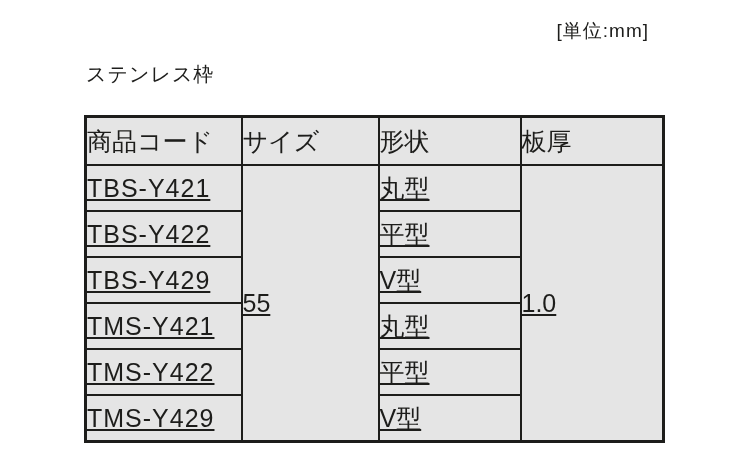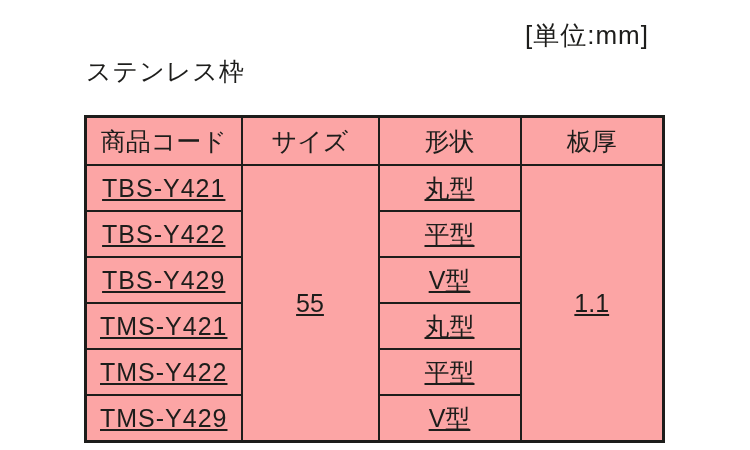--- a/index.html
+++ b/index.html
@@ -12,52 +12,52 @@
     height: 450px;
     position: relative;
     overflow: hidden;
     font-family: "Liberation Sans", "DejaVu Sans", sans-serif;
     color: #1d1d1b;
   }
   .unit-label {
     position: absolute;
     top: 20px;
     right: 101px;
-    font-size: 26px;
+    font-size: 19px;
     line-height: 1.2;
     letter-spacing: 1px;
     white-space: nowrap;
   }
   .table-title {
     position: absolute;
-    top: 56px;
+    top: 62px;
     left: 86px;
-    font-size: 25px;
+    font-size: 20px;
     line-height: 1.2;
     letter-spacing: 1px;
     white-space: nowrap;
   }
   table.spec-table {
     position: absolute;
     top: 115px;
     left: 84px;
     border-collapse: collapse;
     table-layout: fixed;
     border: 3px solid #1d1d1b;
   }
   .spec-table th,
   .spec-table td {
     border: 2px solid #1d1d1b;
-    text-align: center;
+    text-align: left;
     vertical-align: middle;
     font-size: 25px;
     font-weight: normal;
     padding: 0;
     line-height: 1;
-    background: #fca5a5;
+    background: #e5e5e5;
   }
   .spec-table thead th {
     height: 46px;
   }
   .spec-table tbody td {
     height: 44px;
     text-decoration: underline;
   }
   .spec-table .code-cell {
     letter-spacing: 1px;
@@ -87,21 +87,21 @@
       <th>サイズ</th>
       <th>形状</th>
       <th>板厚</th>
     </tr>
   </thead>
   <tbody>
     <tr>
       <td class="code-cell">TBS-Y421</td>
       <td rowspan="6">55</td>
       <td>丸型</td>
-      <td rowspan="6">1.1</td>
+      <td rowspan="6">1.0</td>
     </tr>
     <tr>
       <td class="code-cell">TBS-Y422</td>
       <td>平型</td>
     </tr>
     <tr>
       <td class="code-cell">TBS-Y429</td>
       <td>V型</td>
     </tr>
     <tr>

